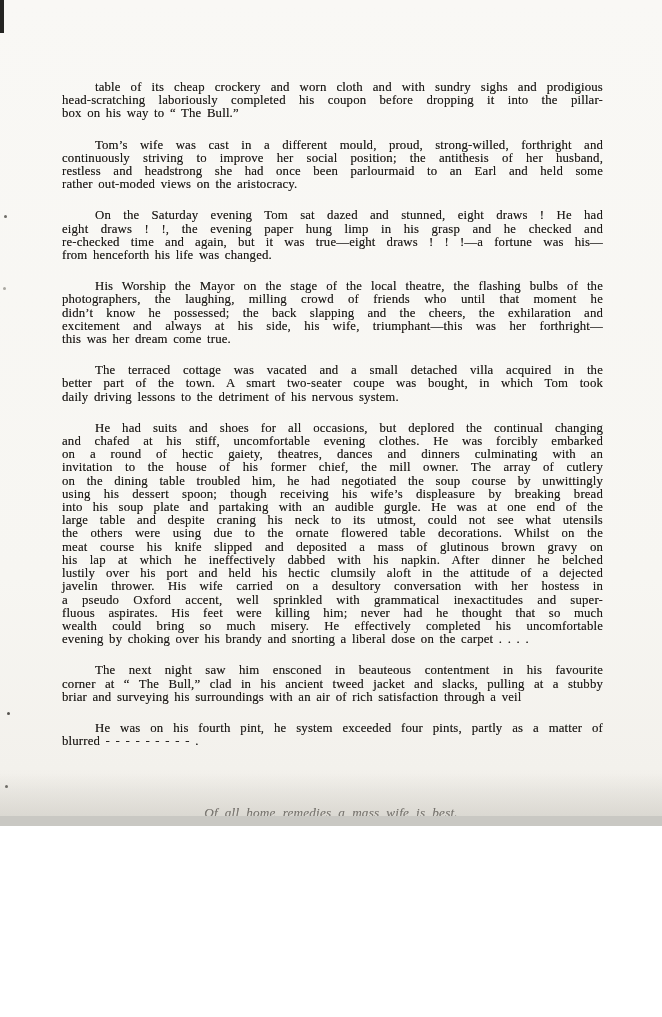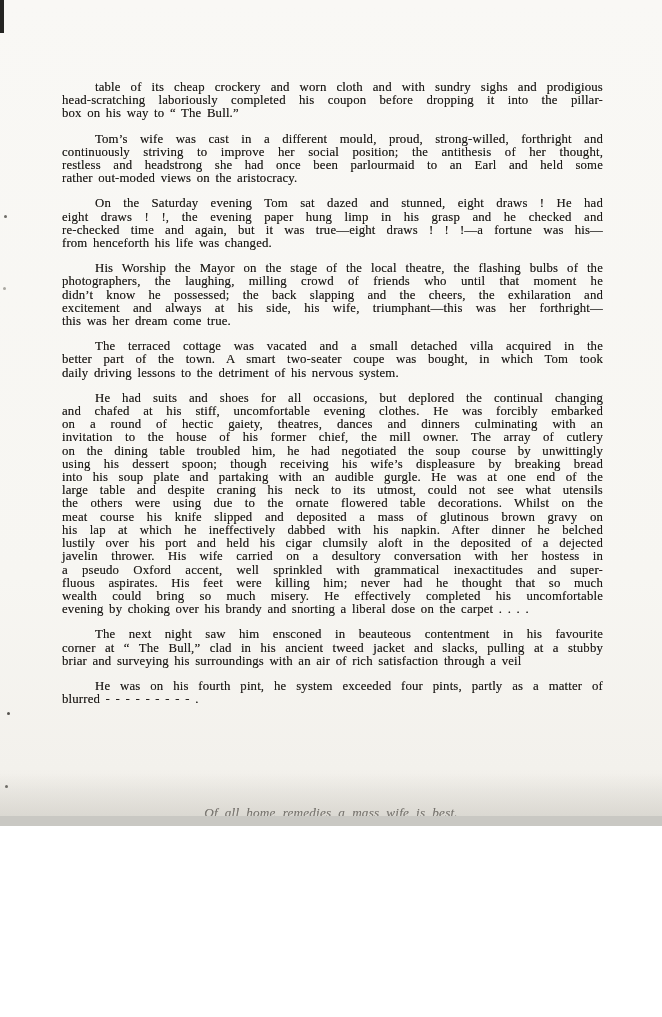--- a/index.html
+++ b/index.html
@@ -16,21 +16,21 @@
     position: absolute;
     left: 62px;
     top: 81px;
     width: 541px;
     font-size: 12.8px;
     line-height: 13.2px;
     letter-spacing: 0.15px;
     text-shadow: 0 0 0.5px rgba(30,27,24,0.55);
   }
   .para { margin: 0; }
-  .para + .para { margin-top: 12px; }
+  .para + .para { margin-top: 18px; }
   .line {
     text-align: justify;
     text-align-last: justify;
     word-spacing: 2.2px;
     white-space: normal;
   }
   .para .line:first-child { text-indent: 33px; }
   .para .line:last-child { text-align-last: left; }
   .quote {
     position: absolute;
@@ -95,21 +95,21 @@
   <div class="speck s4"></div>
 
   <div class="text-block" id="paragraphs">
       <div class="para">
         <div class="line">table of its cheap crockery and worn cloth and with sundry sighs and prodigious</div>
         <div class="line">head-scratching laboriously completed his coupon before dropping it into the pillar-</div>
         <div class="line">box on his way to “ The Bull.”</div>
       </div>
       <div class="para">
         <div class="line">Tom’s wife was cast in a different mould, proud, strong-willed, forthright and</div>
-        <div class="line">continuously striving to improve her social position; the antithesis of her thought,</div>
+        <div class="line">continuously striving to improve her social position; the antithesis of her husband,</div>
         <div class="line">restless and headstrong she had once been parlourmaid to an Earl and held some</div>
         <div class="line">rather out-moded views on the aristocracy.</div>
       </div>
       <div class="para">
         <div class="line">On the Saturday evening Tom sat dazed and stunned, eight draws !  He had</div>
         <div class="line">eight draws ! !, the evening paper hung limp in his grasp and he checked and</div>
         <div class="line">re-checked time and again, but it was true—eight draws ! ! !—a fortune was his—</div>
         <div class="line">from henceforth his life was changed.</div>
       </div>
       <div class="para">
@@ -129,21 +129,21 @@
         <div class="line">and chafed at his stiff, uncomfortable evening clothes.  He was forcibly embarked</div>
         <div class="line">on a round of hectic gaiety, theatres, dances and dinners culminating with an</div>
         <div class="line">invitation to the house of his former chief, the mill owner.  The array of cutlery</div>
         <div class="line">on the dining table troubled him, he had negotiated the soup course by unwittingly</div>
         <div class="line">using his dessert spoon; though receiving his wife’s displeasure by breaking bread</div>
         <div class="line">into his soup plate and partaking with an audible gurgle.  He was at one end of the</div>
         <div class="line">large table and despite craning his neck to its utmost, could not see what utensils</div>
         <div class="line">the others were using due to the ornate flowered table decorations.  Whilst on the</div>
         <div class="line">meat course his knife slipped and deposited a mass of glutinous brown gravy on</div>
         <div class="line">his lap at which he ineffectively dabbed with his napkin.  After dinner he belched</div>
-        <div class="line">lustily over his port and held his cigar clumsily aloft in the deposited of a dejected</div>
+        <div class="line">lustily over his port and held his hectic clumsily aloft in the attitude of a dejected</div>
         <div class="line">javelin thrower.  His wife carried on a desultory conversation with her hostess in</div>
         <div class="line">a pseudo Oxford accent, well sprinkled with grammatical inexactitudes and super-</div>
         <div class="line">fluous aspirates.  His feet were killing him; never had he thought that so much</div>
         <div class="line">wealth could bring so much misery.  He effectively completed his uncomfortable</div>
         <div class="line">evening by choking over his brandy and snorting a liberal dose on the carpet . . . .</div>
       </div>
       <div class="para">
         <div class="line">The next night saw him ensconed in beauteous contentment in his favourite</div>
         <div class="line">corner at “ The Bull,” clad in his ancient tweed jacket and slacks, pulling at a stubby</div>
         <div class="line">briar and surveying his surroundings with an air of rich satisfaction through a veil</div>

